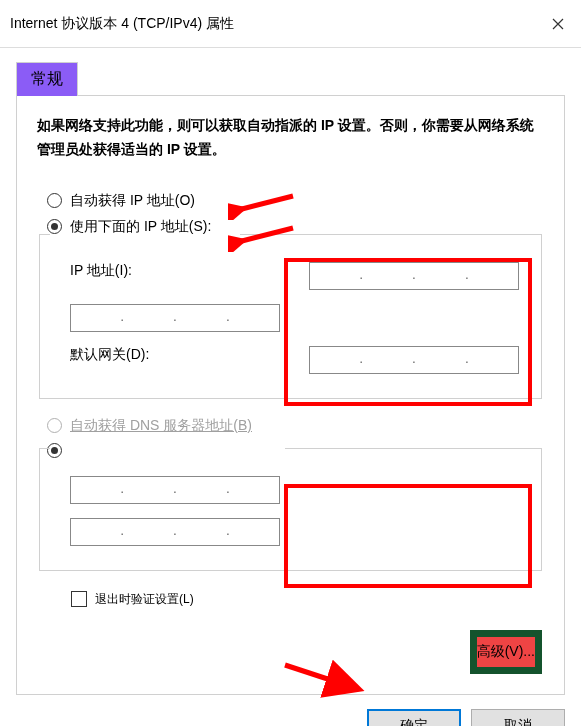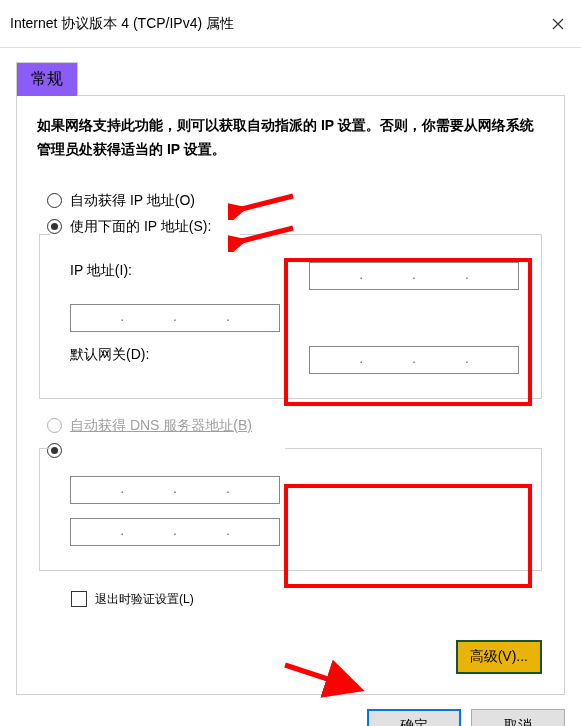--- a/index.html
+++ b/index.html
@@ -32,21 +32,21 @@
     
     .field-row { display: flex; align-items: flex-start; margin: 6px 0; padding: 4px 22px 4px 30px; }
     .field-label { flex: 1; font-size: 14px; }
     .ip-input { width: 210px; height: 28px; border: 1px solid #888; display: flex; align-items: center; background: #fff; }
     .ip-seg { flex: 1; text-align: center; font-size: 12px; }
     .ip-dot { color: #555; font-size: 12px; padding-bottom: 2px; }
     
     .checkbox-row { display: flex; align-items: flex-start; margin: 20px 0 0 10px; font-size: 12px; padding-left: 24px; }
     .checkbox { width: 16px; height: 16px; border: 1.5px solid #333; margin-right: 8px; flex-shrink: 0; }
     
-    .advanced-btn { position: absolute; right: 22px; bottom: 20px; padding: 6px 12px; font-size: 14px; background: #eab308; border: 2px solid #14532d; cursor: pointer; }
+    .advanced-btn { position: absolute; right: 22px; bottom: 20px; padding: 6px 0; font-size: 14px; background: #ef4444; border: 7px solid #14532d; cursor: pointer; }
     
     .button-bar { display: flex; justify-content: flex-end; gap: 10px; padding: 14px 16px; }
     .btn { padding: 6px 0; width: 94px; text-align: center; font-size: 14px; background: #e1e1e1; border: 1px solid #adadad; cursor: pointer; }
     .btn.primary { border: 2px solid #0078d7; }
     
     
     .anno { position: absolute; pointer-events: none; }
     .red-box { border: 4px solid #ff0000; }
     .arrow-svg { position: absolute; }
   </style>

